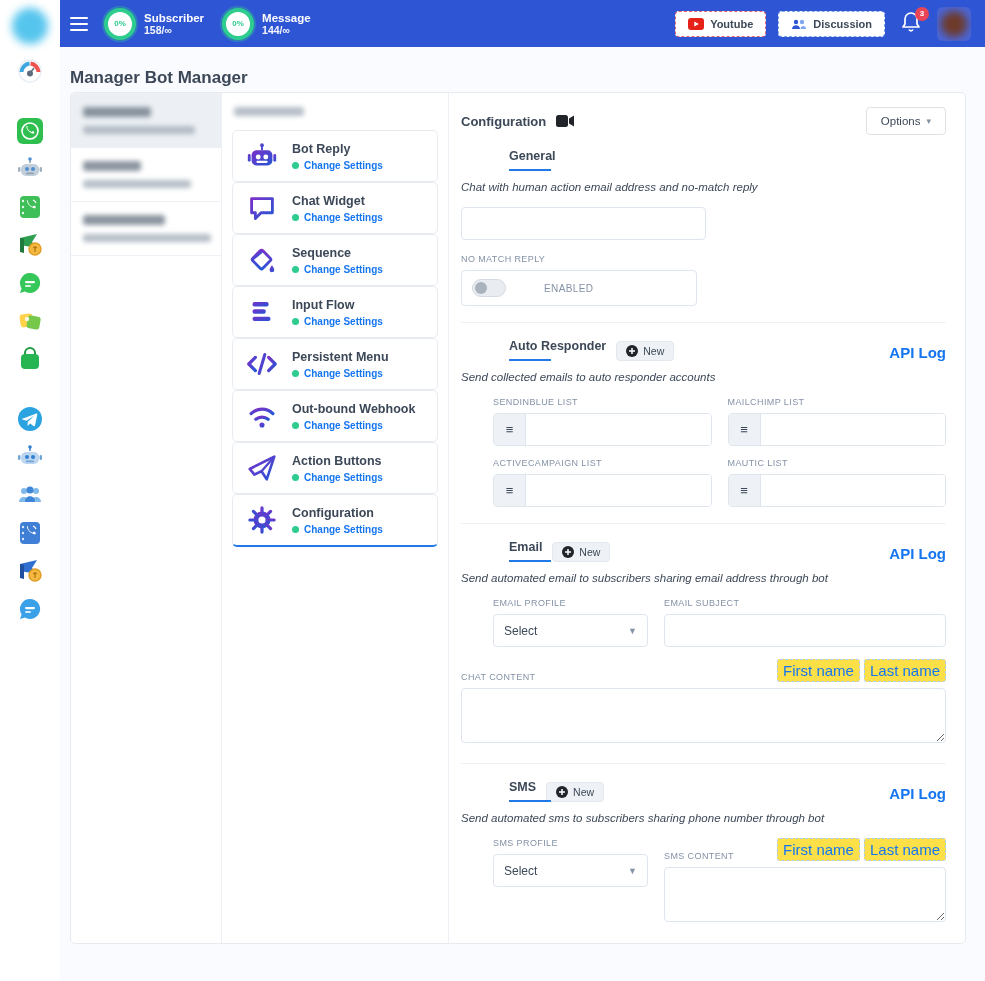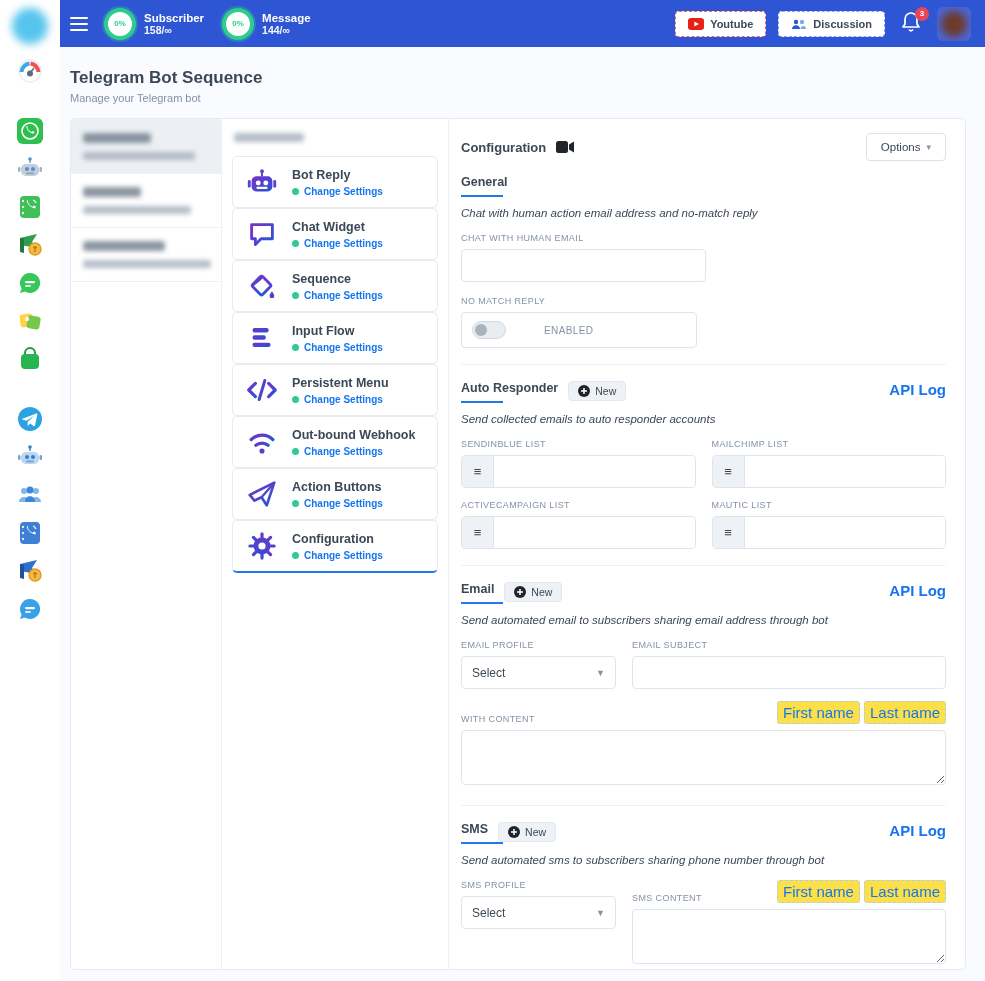--- a/index.html
+++ b/index.html
@@ -62,34 +62,34 @@
   .menu-card.sel { border-bottom:2px solid #2179e8; }
   .menu-card .ttl { font-size:12.5px; font-weight:bold; color:#3c4858; margin-bottom:4px; }
   .menu-card .act { display:flex; align-items:center; gap:5px; }
   .menu-card .dot { width:7px; height:7px; border-radius:50%; background:#2ecc8e; }
   .menu-card .lnk { font-size:10px; font-weight:bold; color:#1676f0; }
 
   
   .cfg-head { display:flex; align-items:center; margin:4px 0 14px 0; }
   .cfg-head .t { font-size:13px; font-weight:bold; margin-right:10px; }
   .opt-btn { margin-left:auto; border:1px solid #dee2e6; border-radius:4px; background:#fff; padding:7px 14px; font-size:11.5px; color:#3c4858; cursor:pointer; display:flex; gap:6px; align-items:center; font-family:"Liberation Sans",sans-serif;justify-content:flex-end; }
-  .sec-head { display:flex; align-items:flex-start; margin-bottom:4px; }
+  .sec-head { display:flex; align-items:flex-end; margin-bottom:4px;margin-left:48px; }
   .tab-t { font-size:12.5px; font-weight:bold; color:#3c4858; padding-bottom:8px; position:relative; }
   .tab-t::after { content:""; position:absolute; left:0; bottom:0; width:42px; height:2px; background:#2179e8; }
   .new-btn { margin-left:10px; background:#eef1f5; border:1px solid #e3e8ee; border-radius:4px; padding:3px 9px; font-size:10.5px; color:#3c4858; display:flex; align-items:center; gap:5px; cursor:pointer; }
   .api-log { margin-left:auto; font-size:15px; font-weight:bold; color:#1676f0; cursor:pointer; text-decoration:none; }
   .desc { font-style:italic; font-size:11.5px; color:#3c4858; margin:10px 0 14px 0; }
   .f-label { font-size:9px; letter-spacing:.4px; color:#8492a6; margin-bottom:6px; }
   .inp { width:100%; height:33px; border:1px solid #dfe5ec; border-radius:4px; outline:none; font-size:12px; padding:0 8px; font-family:"Liberation Sans",sans-serif; color:#3c4858; }
   .toggle-box { width:236px; border:1px solid #dfe5ec; border-radius:4px; padding:8px 10px; display:flex; align-items:center; gap:9px; }
   .switch { width:34px; height:18px; border-radius:9px; background:#e9ecf1; border:1px solid #d4dae2; position:relative; cursor:pointer; flex-shrink:0; }
   .switch .knob { position:absolute; left:2px; top:2px; width:12px; height:12px; border-radius:50%; background:#aab3bd; }
   .toggle-box .en { font-size:10px; color:#8492a6; letter-spacing:.4px;padding-left:29px; }
   hr.sep { border:none; border-top:1px solid #eef1f5; margin:16px 0; }
-  .grid2 { display:flex; gap:16px; margin-bottom:12px; }
+  .grid2 { display:flex; gap:16px; margin-bottom:12px;margin-left:32px; }
   .grid2 > div { flex:1; }
   .igroup { display:flex; border:1px solid #dfe5ec; border-radius:4px; overflow:hidden; height:33px; }
   .igroup .addon { width:32px; background:#eef1f5; border-right:1px solid #dfe5ec; display:flex; align-items:center; justify-content:center; font-size:13px; color:#3c4858; flex-shrink:0; }
   .igroup input { border:none; outline:none; flex:1; font-size:12px; padding:0 8px; font-family:"Liberation Sans",sans-serif; }
   .sel-box { width:155px; height:33px; border:1px solid #dfe5ec; border-radius:4px; display:flex; align-items:center; padding:0 10px; font-size:12px; color:#3c4858; cursor:pointer; }
   .sel-box .car { margin-left:auto; color:#8492a6; font-size:9px; }
   .chips { margin-left:auto; display:flex; gap:4px; }
   .chip { border:1px dashed #a9cdf5; border-radius:3px; color:#1676f0; font-size:15px; padding:2px 5px; background:#fde047; cursor:pointer; }
   textarea.ta { width:100%; height:55px; border:1px solid #dfe5ec; border-radius:4px; outline:none; resize:vertical; font-family:"Liberation Sans",sans-serif; font-size:12px; padding:6px 8px; }
   .lbl-row { display:flex; align-items:flex-end; margin-bottom:6px; }
@@ -286,22 +286,21 @@
             </svg>
           <div class="badge">3</div>
         </div>
         <div class="avatar">
             <div class="blob"></div>
           </div>
       </div>
     </div>
 
     <div class="content">
-      <div class="page-title">Telegram Bot Sequence</div>
-      <div class="page-sub">Manage your Telegram bot</div>
+      <div class="page-title">Manager Bot Manager</div>
 
       <div class="card">
 
         <div class="col-bots">
           <div class="bot-item sel">
             <div class="redact r1"></div>
             <div class="redact lt r2" style="width:112px"></div>
           </div>
           <div class="bot-item">
             <div class="redact r1" style="width:58px"></div>
@@ -456,21 +455,20 @@
               <span>Options</span>
               <span style="font-size:9px;color:#8492a6">▾</span>
             </button>
           </div>
 
           
           <div class="sec-head">
               <span class="tab-t">General</span>
             </div>
           <div class="desc">Chat with human action email address and no-match reply</div>
-          <div class="f-label">CHAT WITH HUMAN EMAIL</div>
           <input class="inp" style="width: 245px;">
           <div style="height:14px"></div>
           <div class="f-label">NO MATCH REPLY</div>
           <div class="toggle-box">
             <div class="switch">
                 <div class="knob"></div>
               </div>
             <span class="en">ENABLED</span>
           </div>
 
@@ -544,21 +542,21 @@
                   <span>Select</span>
                   <span class="car">▼</span>
                 </div>
             </div>
             <div>
               <div class="f-label">EMAIL SUBJECT</div>
               <input class="inp" style="">
             </div>
           </div>
           <div class="lbl-row">
-            <span class="f-label">WITH CONTENT</span>
+            <span class="f-label">CHAT CONTENT</span>
             <span class="chips">
               <span class="chip">First name</span>
               <span class="chip">Last name</span>
             </span>
           </div>
           <textarea class="ta" style=""></textarea>
 
           <hr class="sep">
 
           

